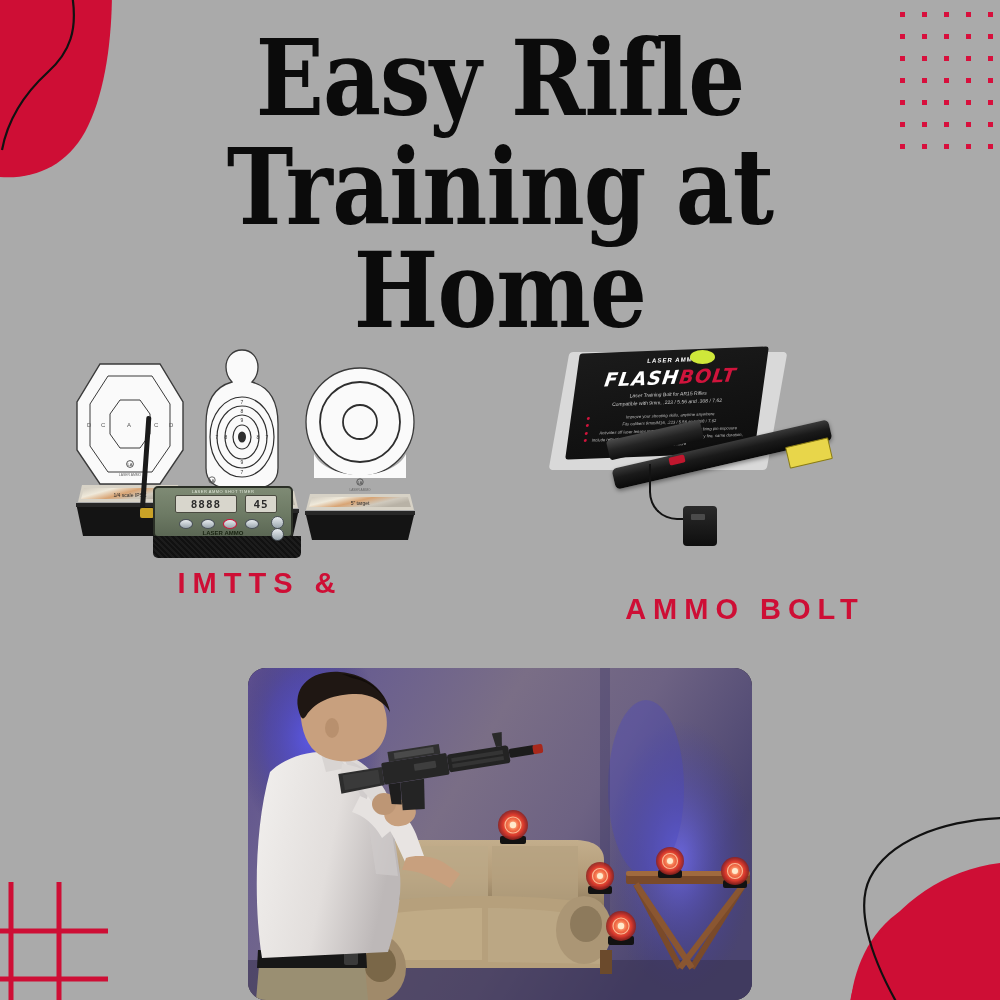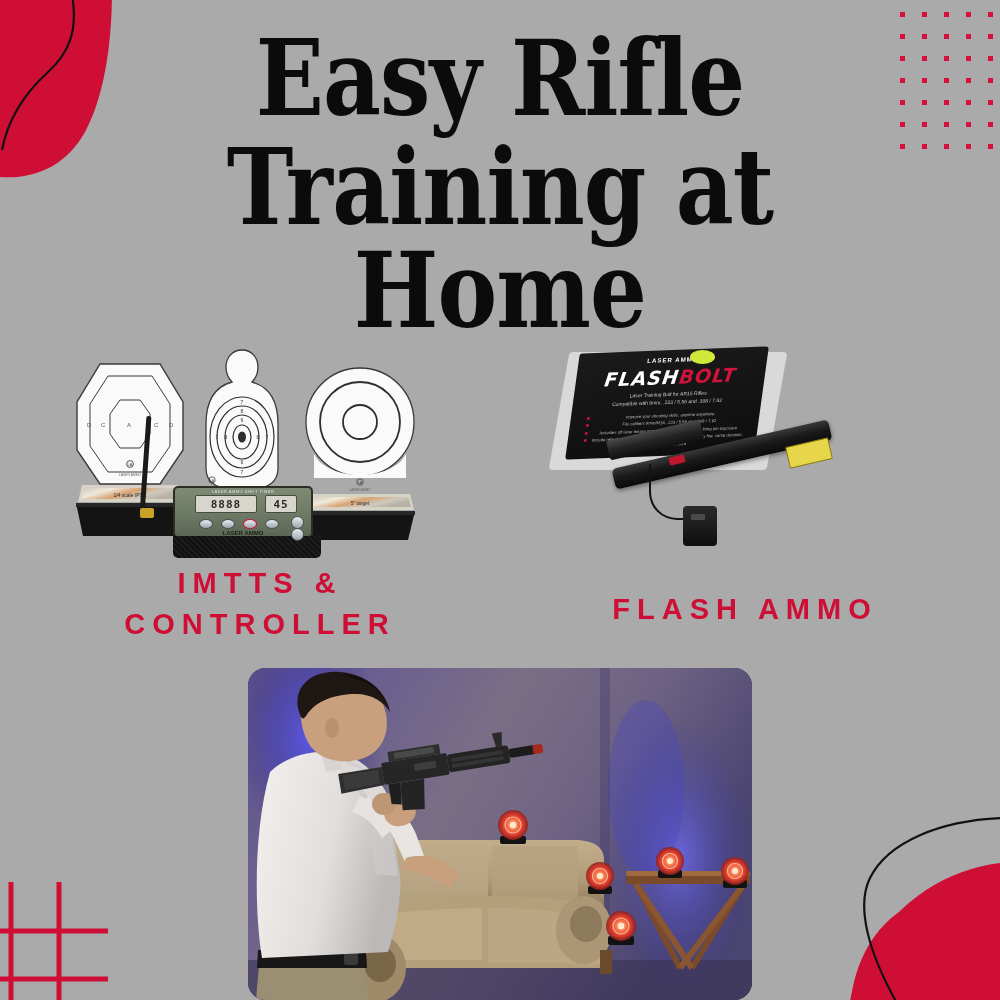--- a/index.html
+++ b/index.html
@@ -362,39 +362,38 @@
                 <stop offset="0%" stop-color="#cfc9bd"></stop>
                   <stop offset="30%" stop-color="#efe9da"></stop>
                 <stop offset="55%" stop-color="#d8a474"></stop>
                   <stop offset="80%" stop-color="#cfc9bd"></stop>
                 <stop offset="100%" stop-color="#b8b2a6"></stop>
               </linearGradient>
             </defs>
           </svg>
         </div>
 
-        <div id="controller" style="left:93px; top:148px; width:140px; height:72px;margin-left:20px;">
+        <div id="controller" style="left:93px; top:148px; width:140px; height:72px;">
           <div class="ctl-body" style="height:52px;"></div>
           <div class="ctl-bottom" style="left:0; top:50px; width:148px; height:22px;"></div>
           <div style="position:absolute;left:0;top:3px;width:100%;text-align:center;font-size:4px;color:#dfe6d8;letter-spacing:0.5px;">LASER AMMO SHOT TIMER</div>
           <div class="ctl-screen" style="left:22px; top:9px; width:62px; height:18px;">8888</div>
           <div class="ctl-screen" style="left:92px; top:9px; width:32px; height:18px;">45</div>
           <div class="ctl-btn" style="left:26px; top:33px;"></div>
           <div class="ctl-btn" style="left:48px; top:33px;"></div>
           <div class="ctl-btn hl" style="left:70px; top:33px;"></div>
           <div class="ctl-btn" style="left:92px; top:33px;"></div>
           <div class="ctl-btn rnd" style="left:118px; top:30px;"></div>
           <div class="ctl-btn rnd" style="left:118px; top:42px;"></div>
           <div class="ctl-logo" style="top:44px;">LASER AMMO</div>
         </div>
       </div>
 
       <div class="product-caption">
         <div>IMTTS &amp;</div>
-        <div>CONTROLLER</div>
       </div>
     </div>
 
     <div class="product" id="prod-flash">
       <div id="flash-stage">
 
         <div class="fb-clear" style="left:14px; top:14px; width:218px; height:118px;"></div>
 
         <div class="fb-box" style="left:28px; top:12px; width:188px; height:106px;">
           <div class="fb-brand" style="top:7px;">LASER AMMO</div>
@@ -417,21 +416,21 @@
         <div class="fb-bolt" style="left:62px; top:92px; width:96px; height:20px;"></div>
         <div class="fb-yellow" style="left:242px; top:104px; width:44px; height:22px;"></div>
         <div class="fb-red-tip" style="left:124px; top:118px; width:16px; height:8px;"></div>
 
         <div class="fb-cable" style="left:104px; top:126px; width:42px; height:56px;"></div>
         <div class="fb-switch" style="left:138px; top:168px; width:34px; height:40px; border-radius:4px;"></div>
         <div style="position:absolute;left:146px;top:176px;width:14px;height:6px;background:#4a4a4a;border-radius:1px;"></div>
       </div>
 
       <div class="product-caption">
-        <div>FLASH AMMO</div>
+        <div>AMMO BOLT</div>
       </div>
     </div>
   </div>
 
   <div id="photo">
     <svg id="photo-svg" viewBox="0 0 504 332" preserveAspectRatio="xMidYMid slice">
       <defs>
         <linearGradient id="wallg" x1="0" y1="0" x2="1" y2="0.4">
           <stop offset="0%" stop-color="#5b4d8e"></stop>
           <stop offset="22%" stop-color="#6a5f8f"></stop>

